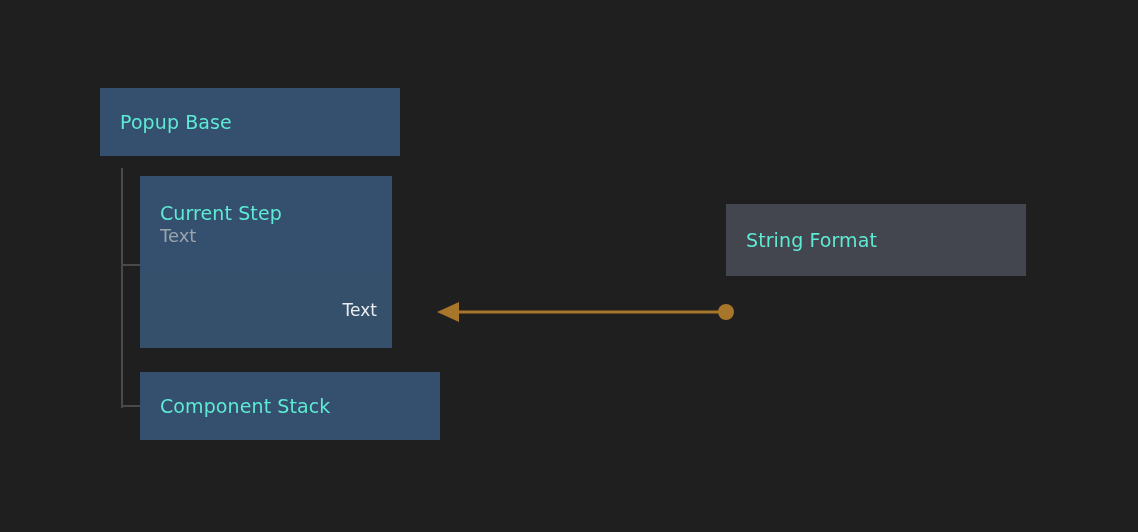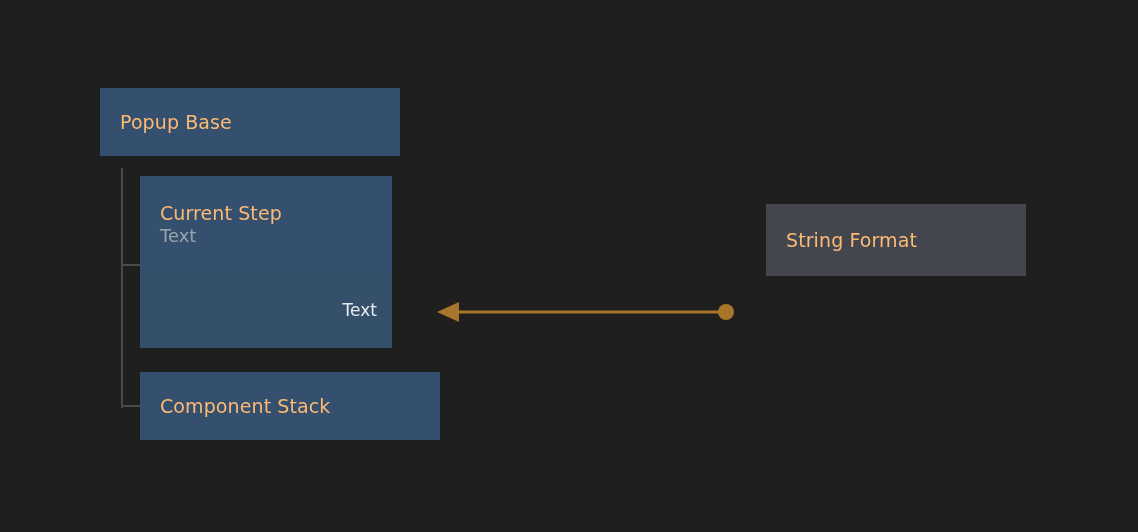--- a/index.html
+++ b/index.html
@@ -22,21 +22,21 @@
     box-sizing: border-box;
   }
   .node-header {
     box-sizing: border-box;
     display: flex;
     flex-direction: column;
     justify-content: center;
     padding: 0 20px;
   }
   .node-title {
-    color: #fdba74;
+    color: #5eead4;
     font-size: 19px;
     line-height: 24px;
     letter-spacing: 0.1px;
     white-space: nowrap;
   }
   .node-subtitle {
     color: #9aa4ad;
     font-size: 18px;
     line-height: 22px;
     white-space: nowrap;
@@ -106,21 +106,21 @@
     </div>
   </div>
 
   <div class="node blue" style="left:140px; top:372px; width:300px;border-radius:19px;">
     <div class="node-header" style="height:68px;">
       <div class="node-title">Component Stack</div>
     </div>
   </div>
 
   <div class="node grey" style="left:726px; top:204px; width:300px;">
-    <div class="node-header" style="height:72px;margin-left:40px;">
+    <div class="node-header" style="height:72px;">
       <div class="node-title">String Format</div>
     </div>
   </div>
 
   <svg id="edge-layer" viewBox="0 0 1138 532" xmlns="http://www.w3.org/2000/svg">
     <g>
       <line x1="726" y1="312" x2="452" y2="312" stroke="#a8762a" stroke-width="3"></line>
       <polygon points="437,312 459,302 459,322" fill="#a8762a"></polygon>
       <circle cx="726" cy="312" r="8" fill="#a8762a"></circle>
     </g>

